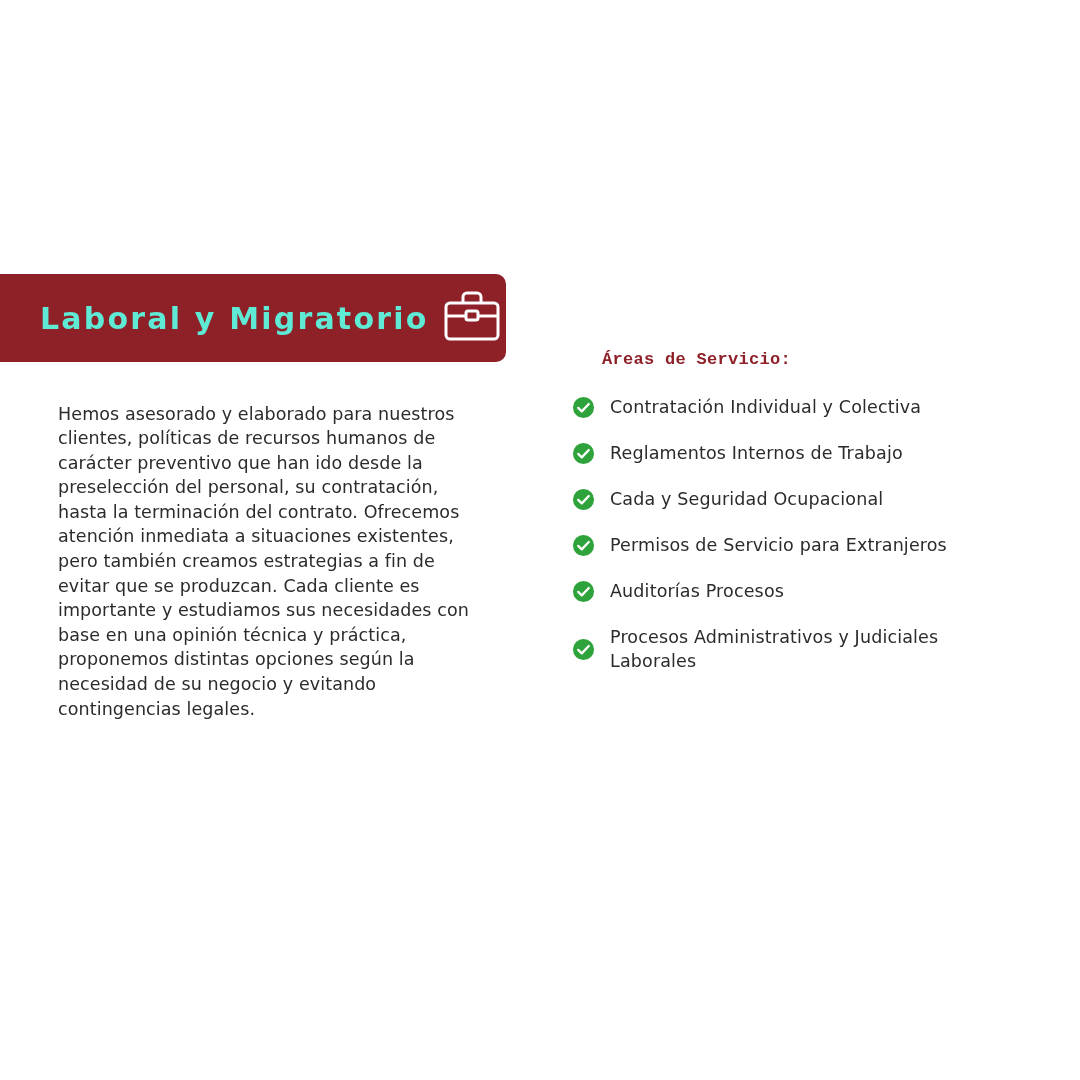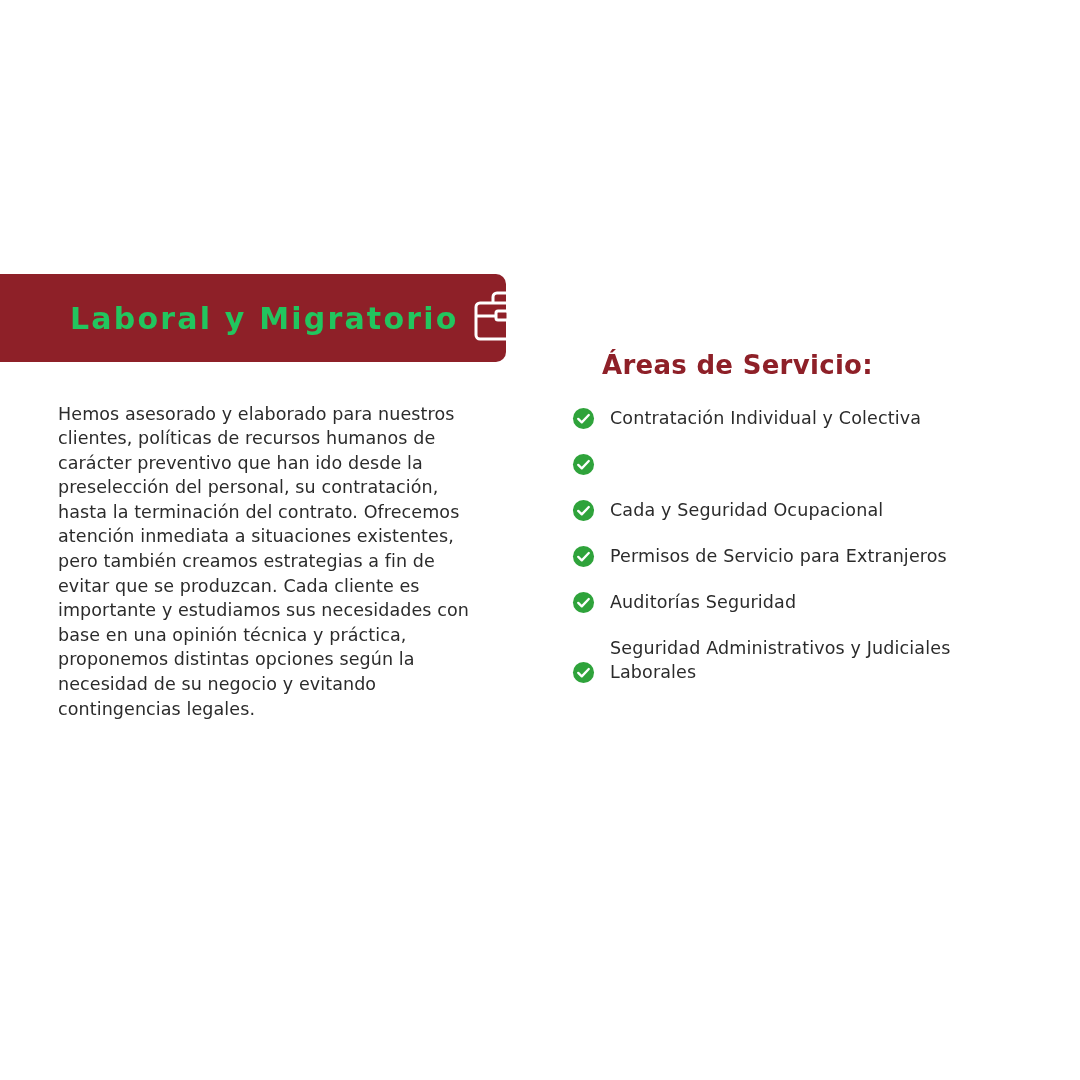--- a/index.html
+++ b/index.html
@@ -29,27 +29,26 @@
     height: 88px;
     background: #8e2028;
     border-radius: 10px;
     display: flex;
     align-items: center;
     box-sizing: border-box;
     padding-left: 52px;
     padding-right: 18px;
   }
   .title-text {
-    color: #22c55e;
+    color: #5eead4;
     font-size: 30px;
     font-weight: bold;
     letter-spacing: 2.2px;
     font-family: "DejaVu Sans", sans-serif;
     white-space: nowrap;
-    margin-left: 30px;
   }
   .briefcase-icon {
     margin-left: 14px;
     display: block;
     flex: 0 0 auto;
   }
 
   
   .body-copy {
     position: absolute;
@@ -66,33 +65,34 @@
 
   
   .services {
     position: absolute;
     left: 572px;
     top: 350px;
     width: 460px;
   }
   .services-title {
     color: #8e2028;
-    font-size: 26px;
+    font-size: 17px;
     font-weight: bold;
     margin: 0 0 26px 30px;
     letter-spacing: 0.3px;
+    font-family: Liberation Mono, monospace;
   }
   .service-list {
     list-style: none;
     margin: 0;
     padding: 0;
   }
   .service-item {
     display: flex;
-    align-items: flex-end;
+    align-items: center;
     margin-bottom: 22px;
     margin-top: 8px;
   }
   .check-icon {
     flex: 0 0 auto;
     width: 23px;
     height: 23px;
     margin-top: 1px;
     margin-right: 15px;
   }
@@ -137,20 +137,21 @@
         <span class="service-label">Contratación Individual y Colectiva</span>
       </li>
 
       <li class="service-item">
         <span class="check-icon">
           <svg width="23" height="23" viewBox="0 0 24 24" xmlns="http://www.w3.org/2000/svg">
             <circle cx="12" cy="12" r="11" fill="#2FA33B"></circle>
             <path d="M6.5 12.4 L10.2 16 L17.5 8.4" stroke="#ffffff" stroke-width="2.4" fill="none" stroke-linecap="round" stroke-linejoin="round"></path>
           </svg>
         </span>
+        <span class="service-label">Reglamentos Internos de Trabajo</span>
       </li>
 
       <li class="service-item">
         <span class="check-icon">
           <svg width="23" height="23" viewBox="0 0 24 24" xmlns="http://www.w3.org/2000/svg">
             <circle cx="12" cy="12" r="11" fill="#2FA33B"></circle>
             <path d="M6.5 12.4 L10.2 16 L17.5 8.4" stroke="#ffffff" stroke-width="2.4" fill="none" stroke-linecap="round" stroke-linejoin="round"></path>
           </svg>
         </span>
         <span class="service-label">Cada y Seguridad Ocupacional</span>
@@ -166,29 +167,29 @@
         <span class="service-label">Permisos de Servicio para Extranjeros</span>
       </li>
 
       <li class="service-item">
         <span class="check-icon">
           <svg width="23" height="23" viewBox="0 0 24 24" xmlns="http://www.w3.org/2000/svg">
             <circle cx="12" cy="12" r="11" fill="#2FA33B"></circle>
             <path d="M6.5 12.4 L10.2 16 L17.5 8.4" stroke="#ffffff" stroke-width="2.4" fill="none" stroke-linecap="round" stroke-linejoin="round"></path>
           </svg>
         </span>
-        <span class="service-label">Auditorías Seguridad</span>
+        <span class="service-label">Auditorías Procesos</span>
       </li>
 
       <li class="service-item">
         <span class="check-icon">
           <svg width="23" height="23" viewBox="0 0 24 24" xmlns="http://www.w3.org/2000/svg">
             <circle cx="12" cy="12" r="11" fill="#2FA33B"></circle>
             <path d="M6.5 12.4 L10.2 16 L17.5 8.4" stroke="#ffffff" stroke-width="2.4" fill="none" stroke-linecap="round" stroke-linejoin="round"></path>
           </svg>
         </span>
-        <span class="service-label">Seguridad Administrativos y Judiciales Laborales</span>
+        <span class="service-label">Procesos Administrativos y Judiciales Laborales</span>
       </li>
 
     </ul>
   </div>
 
 </div>
 
 </body></html>

